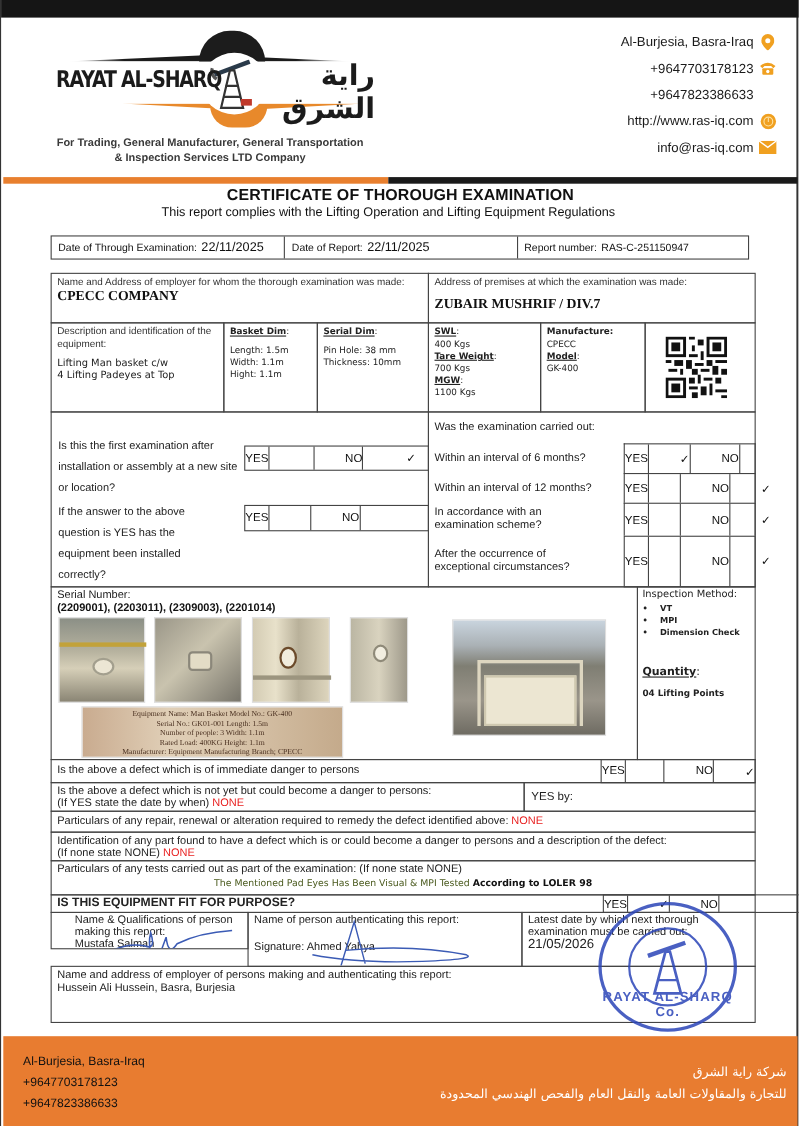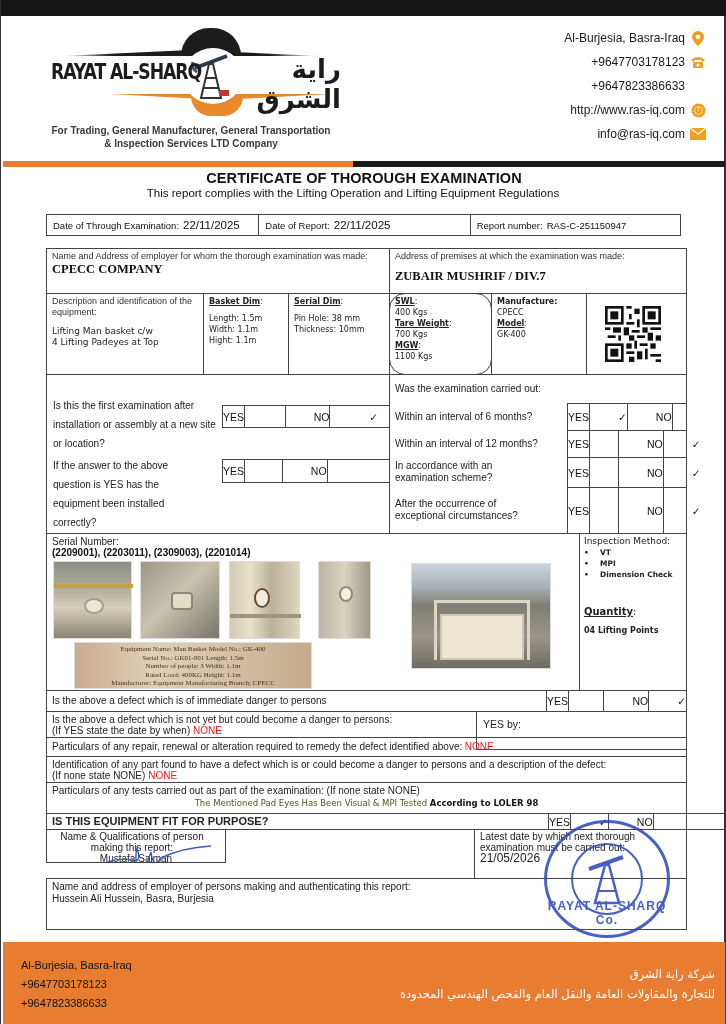--- a/index.html
+++ b/index.html
@@ -179,21 +179,21 @@
     <div class="cal"><span class="u">Basket Dim</span>:</div>
     <div class="cal" style="margin-top:6px">Length: 1.5m</div>
     <div class="cal">Width: 1.1m</div>
     <div class="cal">Hight: 1.1m</div>
   </div>
   <div class="cell" style="left:287px;top:293px;width:102px;height:82px;padding:2px 5px;">
     <div class="cal"><span class="u">Serial Dim</span>:</div>
     <div class="cal" style="margin-top:6px">Pin Hole: 38 mm</div>
     <div class="cal">Thickness: 10mm</div>
   </div>
-  <div class="cell" style="left:388px;top:293px;width:103px;height:82px;padding:2px 5px;border-radius:16px;">
+  <div class="cell" style="left:388px;top:293px;width:103px;height:82px;padding:2px 5px;">
     <div class="cal"><span class="u">SWL</span>:</div>
     <div class="cal">400 Kgs</div>
     <div class="cal"><span class="u">Tare Weight</span>:</div>
     <div class="cal">700 Kgs</div>
     <div class="cal"><span class="u">MGW</span>:</div>
     <div class="cal">1100 Kgs</div>
   </div>
   <div class="cell" style="left:490px;top:293px;width:96px;height:82px;padding:2px 5px;">
     <div class="cal" style="font-weight:bold">Manufacture:</div>
     <div class="cal">CPECC</div>
@@ -346,21 +346,21 @@
     <div style="width:48px">YES</div>
     <div style="width:30px"></div>
     <div style="width:33px">NO</div>
     <div style="width:30px">✓</div>
   </div>
 
   <div class="cell" style="left:45px;top:711px;width:431px;height:27px;padding:2px 5px;">
     <div style="font-size:10px;line-height:11px">Is the above a defect which is not yet but could become a danger to persons:</div>
     <div style="font-size:10px;line-height:11px"><span>(If YES state the date by when)</span> <span class="red">NONE</span></div>
   </div>
-  <div class="cell" style="left:475px;top:711px;width:211px;height:39px;padding:6px 6px;">
+  <div class="cell" style="left:475px;top:711px;width:211px;height:27px;padding:6px 6px;">
     <div style="font-size:10.5px">YES by:</div>
   </div>
 
   <div class="cell" style="left:45px;top:737px;width:641px;height:20px;padding:3px 5px;">
     <span style="font-size:10px">Particulars of any repair, renewal or alteration required to remedy the defect identified above:</span>
     <span style="font-size:10px" class="red">NONE</span>
   </div>
 
   <div class="cell" style="left:45px;top:756px;width:641px;height:27px;padding:2px 5px;">
     <div style="font-size:10px;line-height:11px">Identification of any part found to have a defect which is or could become a danger to persons and a description of the defect:</div>
@@ -378,25 +378,32 @@
   <div class="cell" style="left:45px;top:813px;width:710px;height:17px;padding:1px 5px;">
     <div style="font-size:11px;font-weight:bold">IS THIS EQUIPMENT FIT FOR PURPOSE?</div>
   </div>
   <div class="yn" style="left:547px;top:813px;width:139px;height:17px;font-size:10.5px;">
     <div style="width:40px">YES</div>
     <div style="width:27px">✓</div>
     <div style="width:34px">NO</div>
     <div style="width:38px"></div>
   </div>
 
-  <div class="cell" style="left:45px;top:829px;width:180px;height:34px;padding:1px 5px;text-align:center;">
+  <div class="cell" style="left:45px;top:829px;width:180px;height:34px;padding:1px 21px;">
     <div style="font-size:10px;line-height:11px;width:160px">Name &amp; Qualifications of person making this report:</div>
     <div style="font-size:10px;line-height:11px">Mustafa Salman</div>
     <svg style="position:absolute;left:40px;top:10px" width="130" height="36" viewBox="0 0 130 36">
       <path d="M5 30 q20 -14 40 -10 q10 4 5 -12 q-4 16 6 26 l8 -22 q2 18 10 6 q20 -10 50 -12" stroke="#3b5bb5" stroke-width="1.4" fill="none"></path>
+    </svg>
+  </div>
+  <div class="cell" style="left:224px;top:829px;width:250px;height:50px;padding:1px 5px;">
+    <div style="font-size:10px;line-height:11px">Name of person authenticating this report:</div>
+    <div style="font-size:10px;margin-top:14px"><span>Signature:</span> <span>Ahmed Yahya</span></div>
+    <svg style="position:absolute;left:40px;top:4px" width="170" height="44" viewBox="0 0 170 44">
+      <path d="M44 44 l12 -40 l10 38 M48 30 q60 -6 110 4 q10 4 -40 6 q-60 2 -100 -6" stroke="#3b5bb5" stroke-width="1.3" fill="none"></path>
     </svg>
   </div>
   <div class="cell" style="left:473px;top:829px;width:213px;height:50px;padding:1px 5px;">
     <div style="font-size:10px;line-height:11px;width:180px">Latest date by which next thorough examination must be carried out:</div>
     <div style="font-size:12px;line-height:11px">21/05/2026</div>
   </div>
   <div class="cell" style="left:45px;top:878px;width:641px;height:52px;padding:2px 5px;">
     <div style="font-size:10px;line-height:12px">Name and address of employer of persons making and authenticating this report:</div>
     <div style="font-size:10px;line-height:12px">Hussein Ali Hussein, Basra, Burjesia</div>
   </div>

